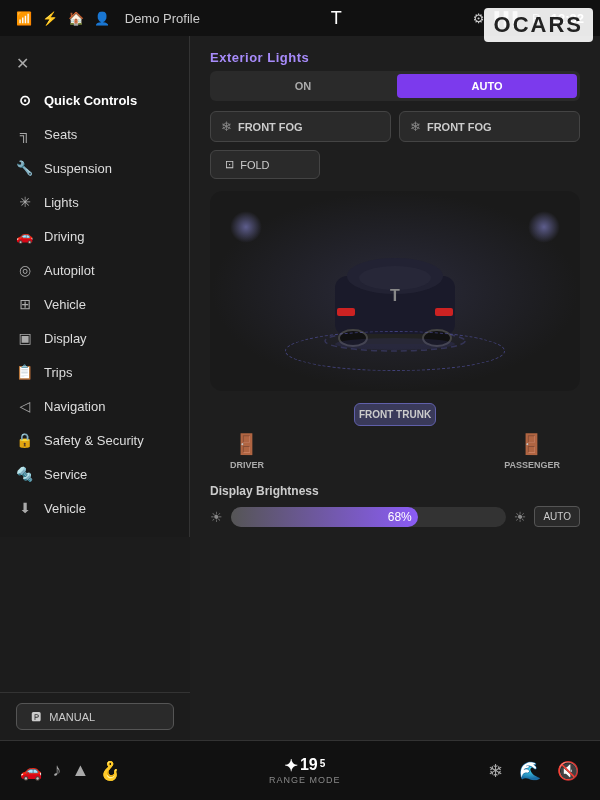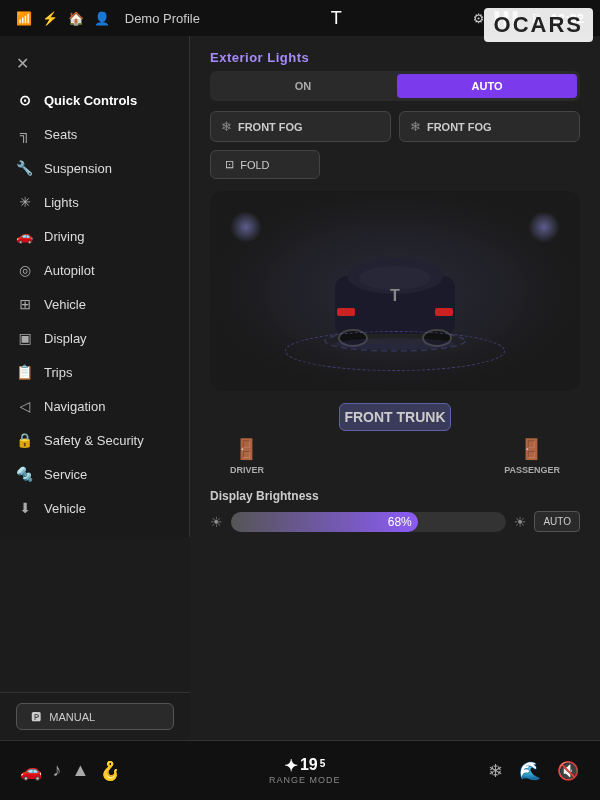--- a/index.html
+++ b/index.html
@@ -222,21 +222,21 @@
       gap: 10px;
       margin-bottom: 6px;
       align-items: flex-end;
     }
     .trunk-btn {
       background: #2a2a2a;
       border: 1px solid #444;
       border-radius: 6px;
       padding: 5px 4px;
       color: #ccc;
-      font-size: 14px;
+      font-size: 10px;
       font-weight: 600;
       cursor: pointer;
       text-align: center;
     }
     .trunk-btn.highlighted {
       background: #3a3a5a;
       border-color: #6060aa;
     }
 
     .door-buttons {

